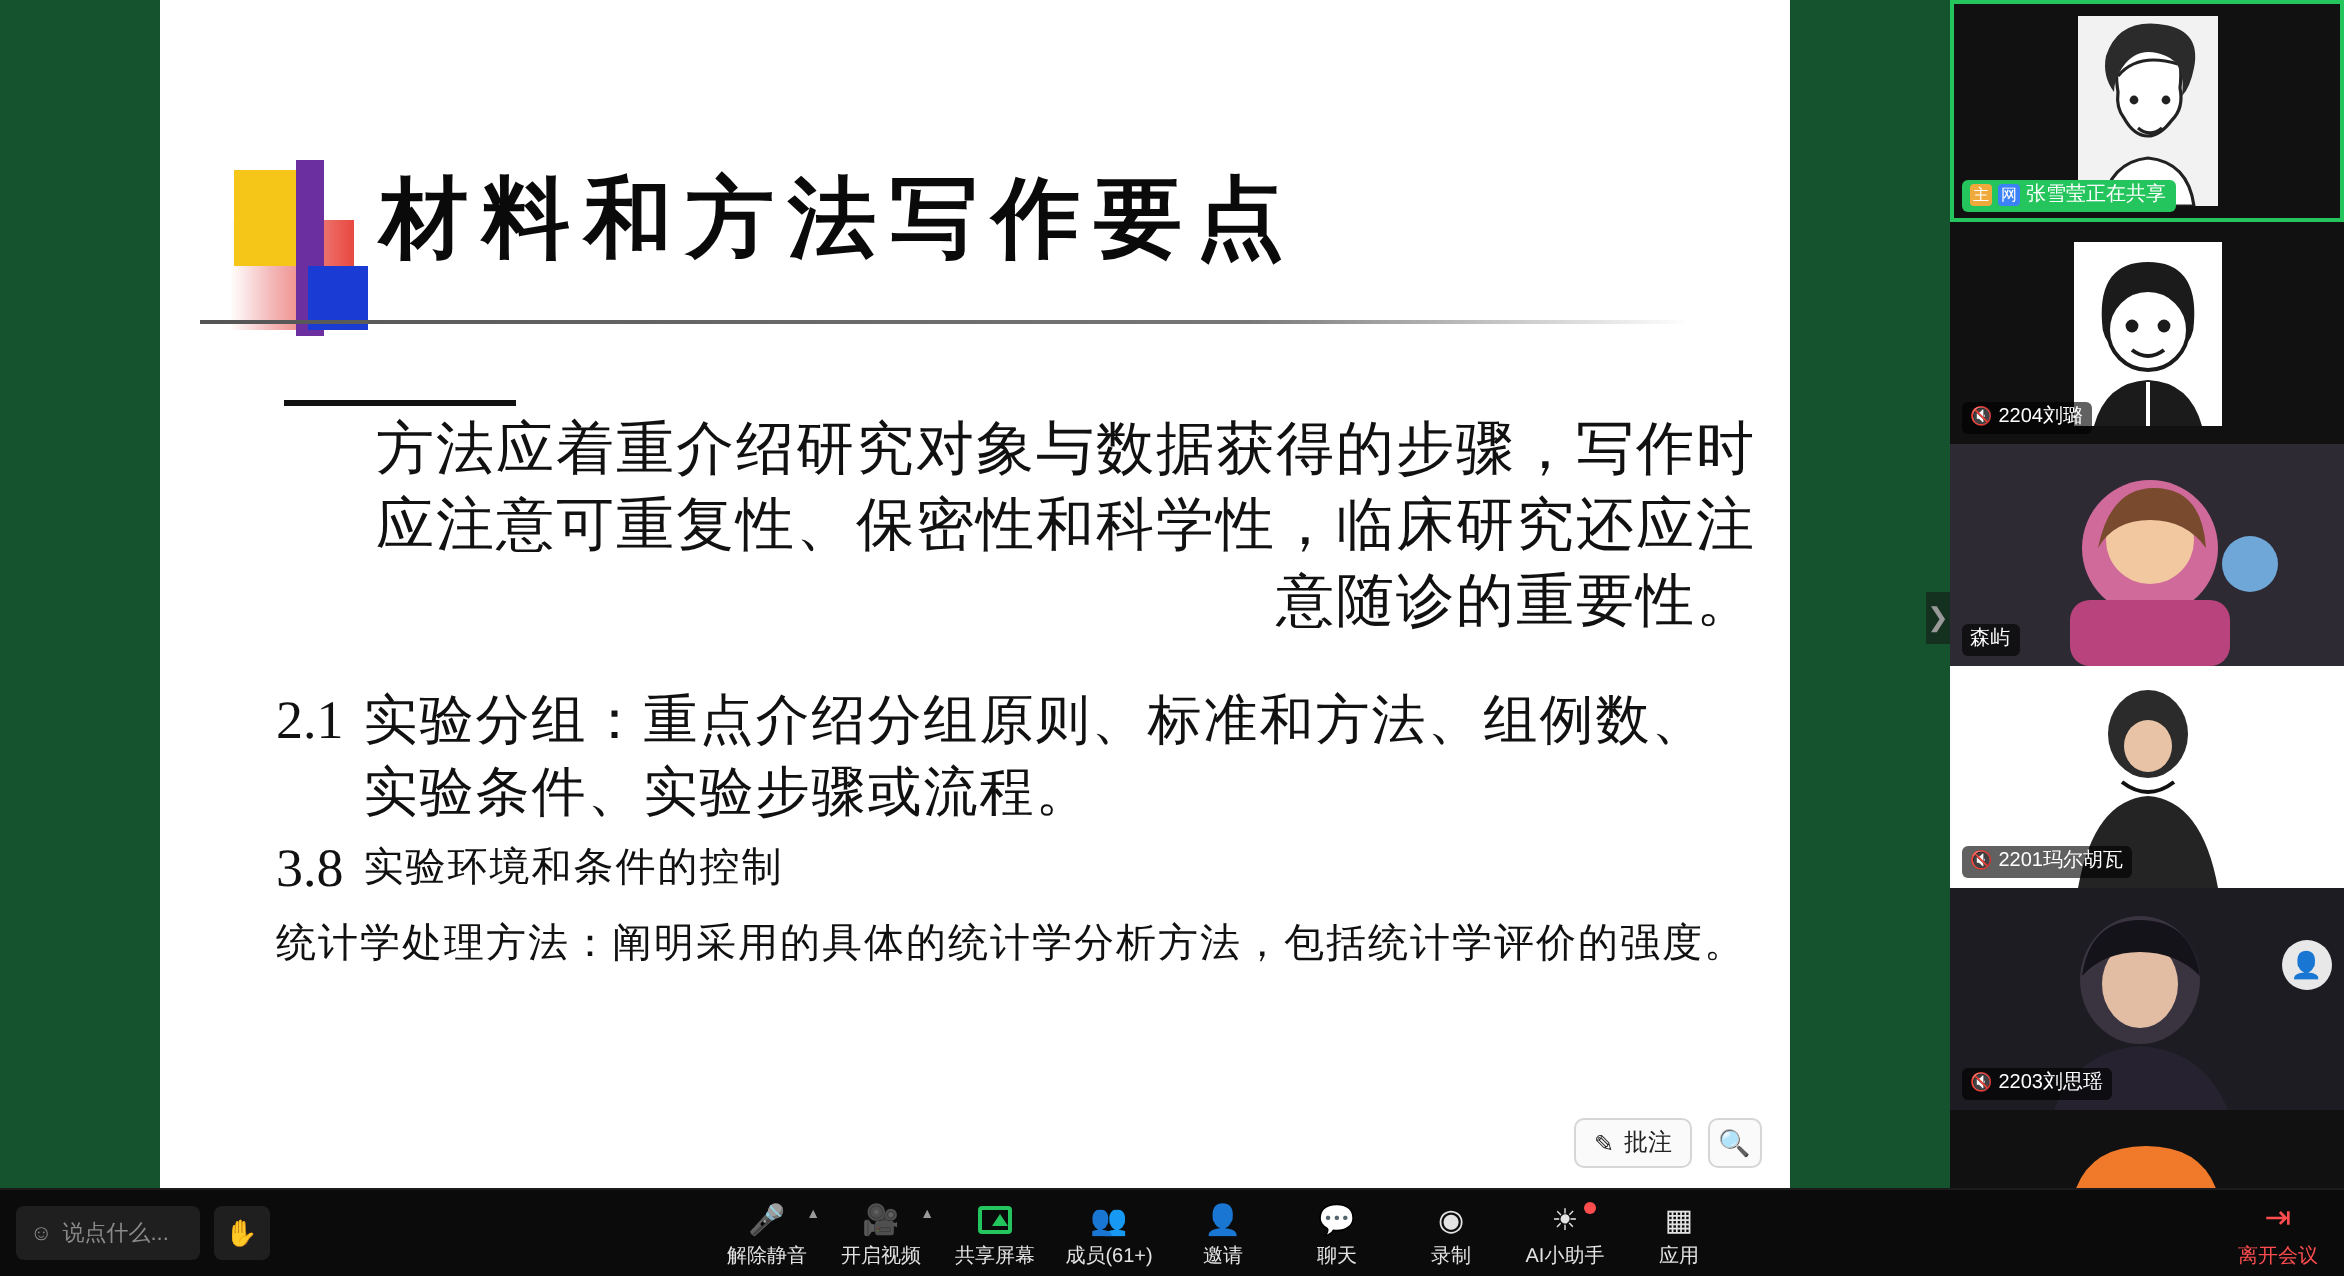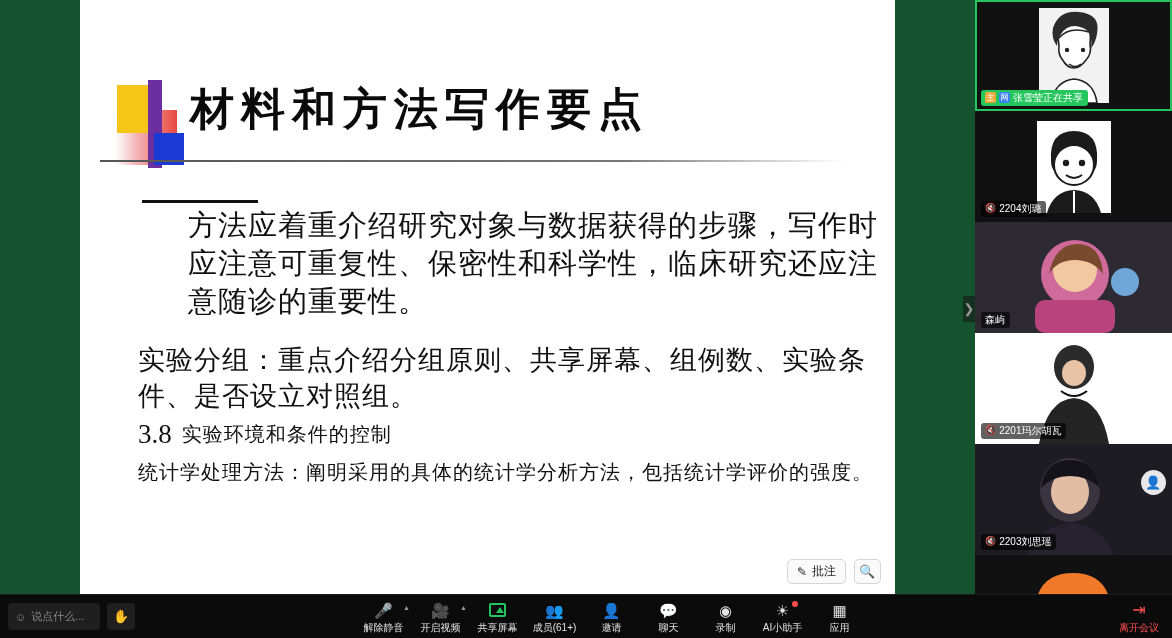--- a/index.html
+++ b/index.html
@@ -54,21 +54,21 @@
     white-space: nowrap;
   }
   .section-head-underline {
     position: absolute; left: 62px; top: 200px; width: 116px; height: 3px;
     background: #111;
   }
   .para {
     position: absolute; left: 108px; top: 206px; width: 690px;
     font-family: "Liberation Serif", serif;
     font-size: 29px; line-height: 38px; color: #111;
-    text-indent: 0; letter-spacing: 1px;
+    text-indent: 0; letter-spacing: 1px; text-align: right;
   }
   .bullets {
     position: absolute; left: 58px; top: 342px; width: 740px;
     font-family: "Liberation Serif", serif;
     color: #111;
   }
   .bullet { display: flex; margin-bottom: 2px; }
   .bullet .num {
     flex: 0 0 auto; font-size: 27px; line-height: 36px; padding-right: 10px;
   }
@@ -195,21 +195,22 @@
 
       <div class="slide-title">材料和方法写作要点</div>
       <div class="title-rule"></div>
 
       <div class="section-head-underline"></div>
 
       <div class="para">方法应着重介绍研究对象与数据获得的步骤，写作时应注意可重复性、保密性和科学性，临床研究还应注意随诊的重要性。</div>
 
       <div class="bullets">
         <div class="bullet b1">
-          <span class="txt">实验分组：重点介绍分组原则、共享屏幕、组例数、实验条件、是否设立对照组。</span>
+          <span class="num">2.1</span>
+          <span class="txt">实验分组：重点介绍分组原则、标准和方法、组例数、实验条件、实验步骤或流程。</span>
         </div>
         <div class="bullet">
           <span class="num">3.8</span>
           <span class="txt">实验环境和条件的控制</span>
         </div>
         <div class="bullet b4">
           <span class="txt">统计学处理方法：阐明采用的具体的统计学分析方法，包括统计学评价的强度。</span>
         </div>
       </div>
 

